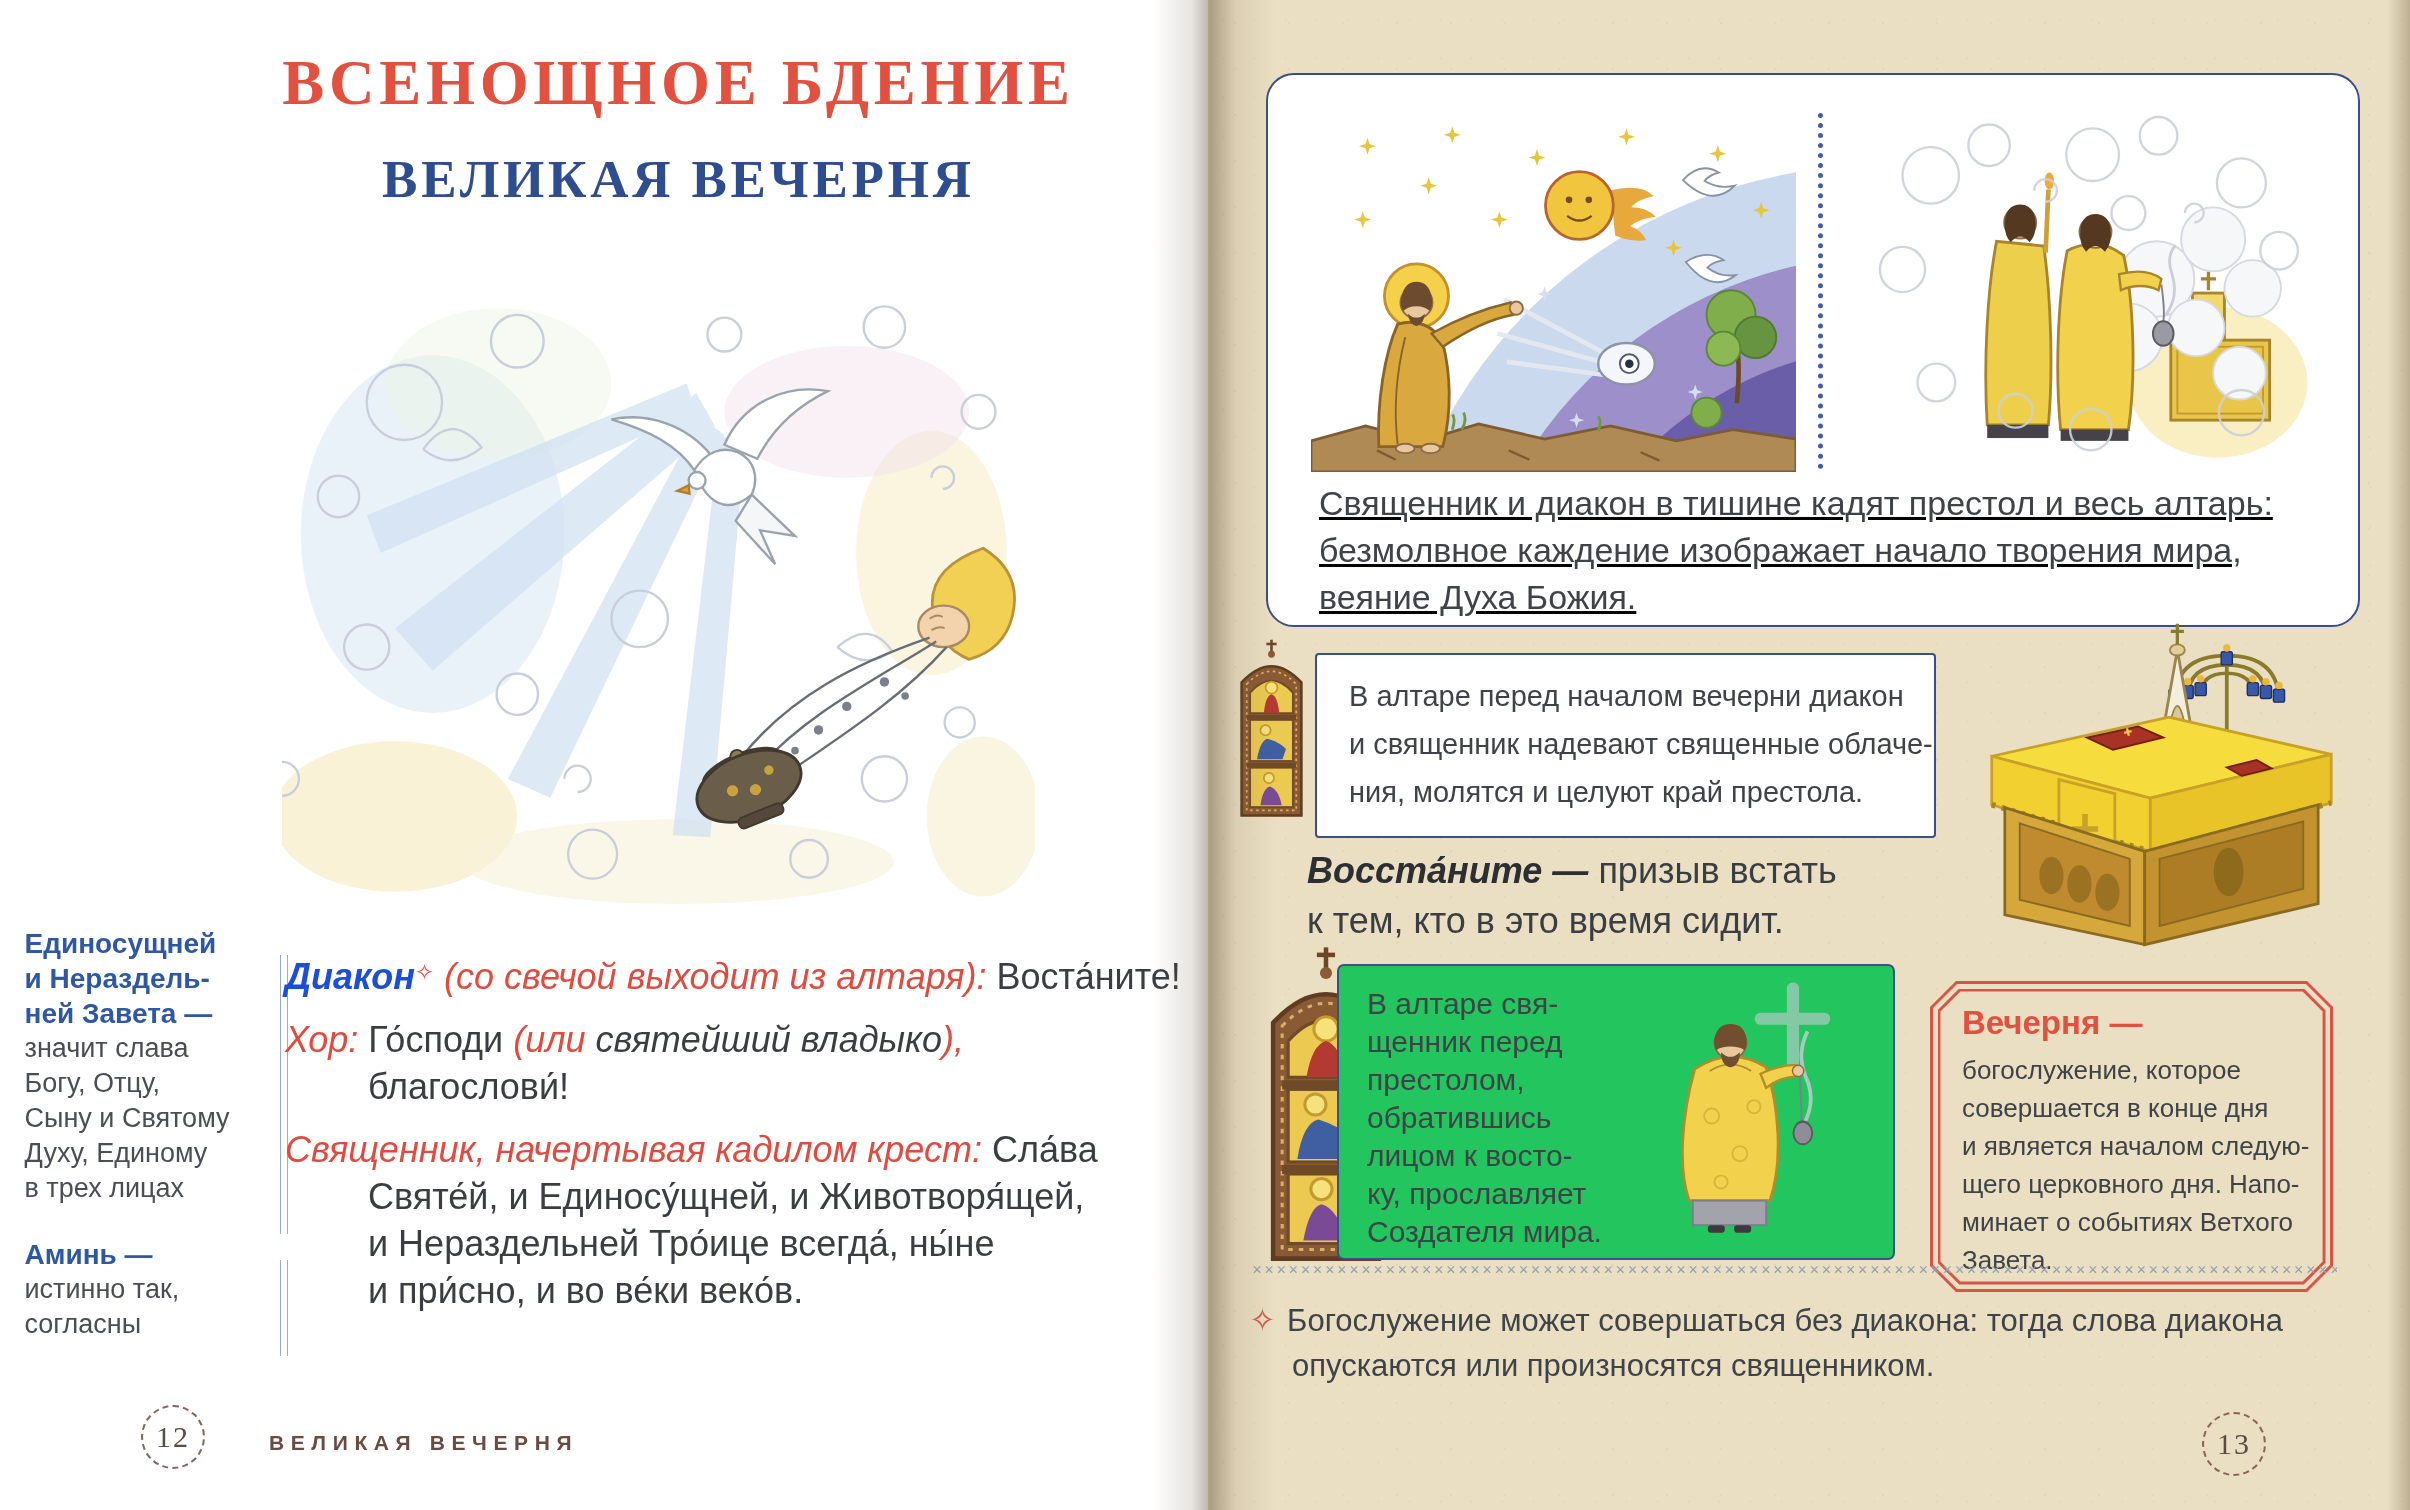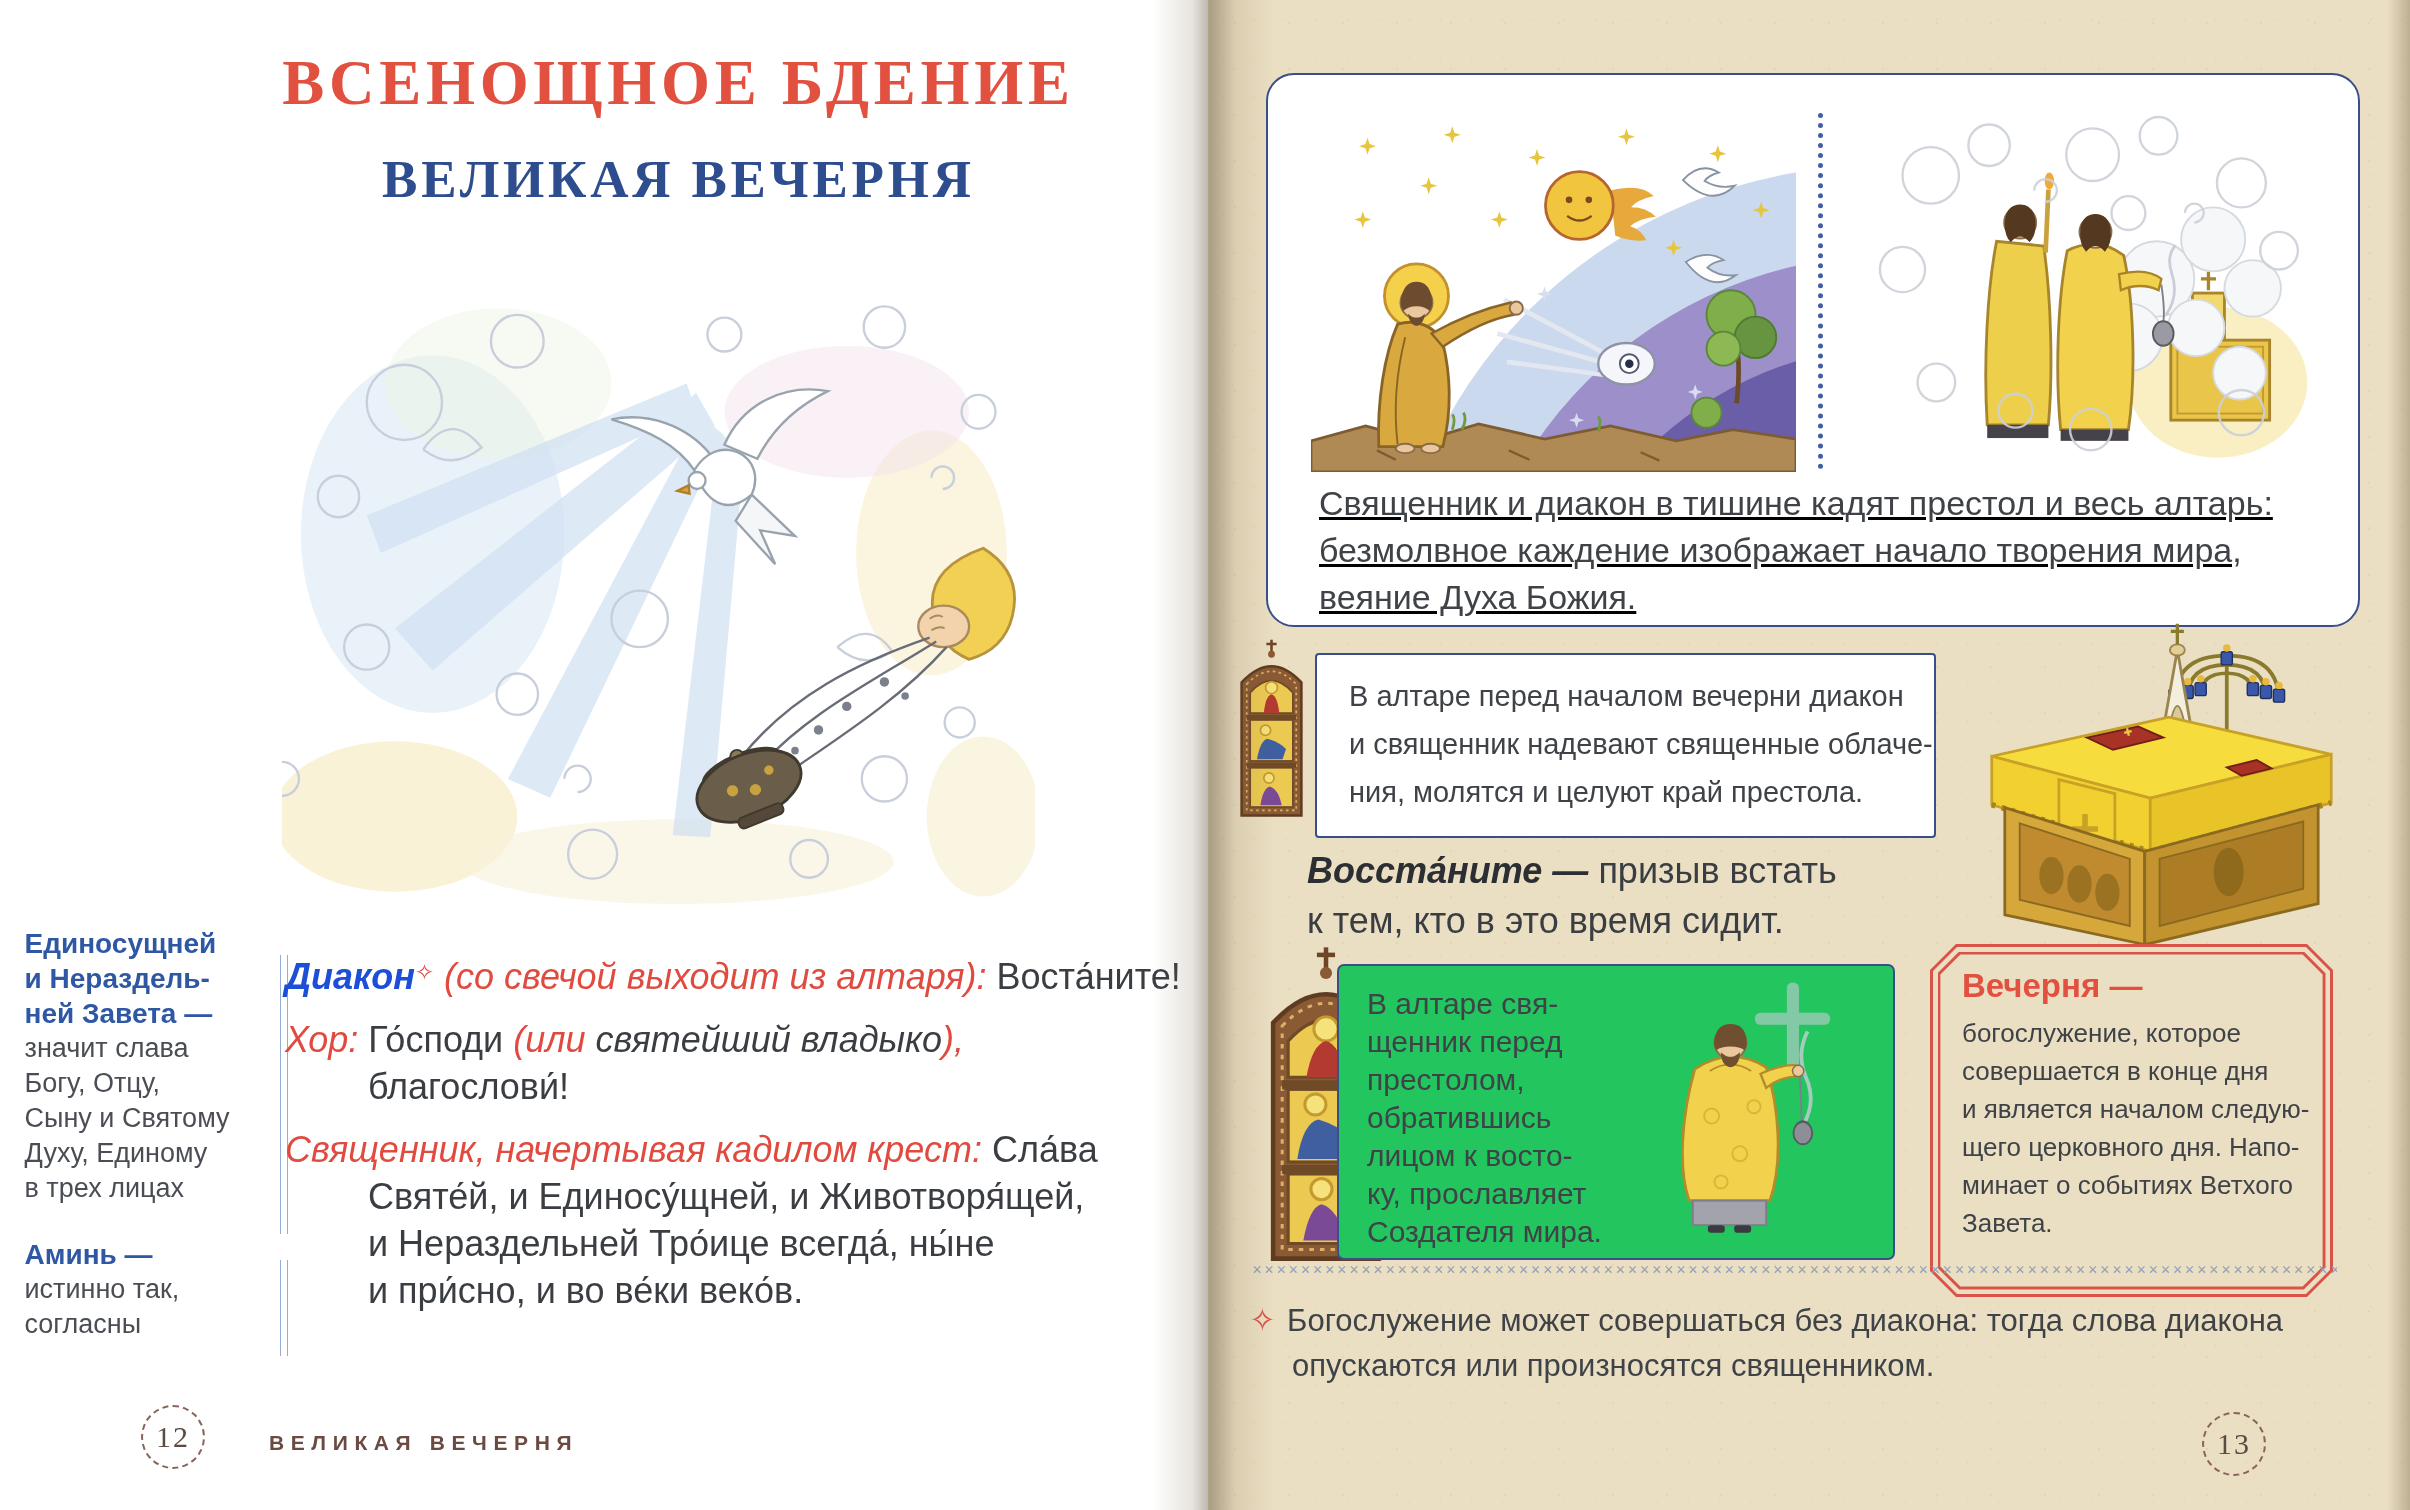--- a/index.html
+++ b/index.html
@@ -97,21 +97,21 @@
   .vos-term { font-weight:700; font-style:italic; color:#2b2e32; }
 
   .box2 {
     position:absolute; left:1337px; top:964px; width:554px; height:292px;
     background:#22c55e; border:2.8px solid #3a4f8a; border-radius:7px;
   }
   .box2-text { position:absolute; left:28px; top:19px; }
   .box2-text div { font-size:30px; line-height:38px; color:#3f4347; white-space:nowrap; }
   .priest-illo { position:absolute; left:288px; top:9.4px; width:252px; height:269px; }
 
-  .vech { position:absolute; left:1930px; top:944px; width:403px; height:353px; }
+  .vech { position:absolute; left:1930px; top:981px; width:403px; height:311px; }
   .oct { position:absolute; }
   .o1 { inset:0;  background:#d95348; clip-path:polygon(26px 0,calc(100% - 26px) 0,100% 26px,100% calc(100% - 26px),calc(100% - 26px) 100%,26px 100%,0 calc(100% - 26px),0 26px); }
   .o2 { inset:2.8px; background:#ebdfc3; clip-path:polygon(24.5px 0,calc(100% - 24.5px) 0,100% 24.5px,100% calc(100% - 24.5px),calc(100% - 24.5px) 100%,24.5px 100%,0 calc(100% - 24.5px),0 24.5px); }
   .o3 { inset:7.5px; background:#d95348; clip-path:polygon(21.7px 0,calc(100% - 21.7px) 0,100% 21.7px,100% calc(100% - 21.7px),calc(100% - 21.7px) 100%,21.7px 100%,0 calc(100% - 21.7px),0 21.7px); }
   .o4 { inset:10.4px; background:#ebdfc3; clip-path:polygon(20px 0,calc(100% - 20px) 0,100% 20px,100% calc(100% - 20px),calc(100% - 20px) 100%,20px 100%,0 calc(100% - 20px),0 20px); }
   .vech-content { position:absolute; left:32px; top:22.6px; }
   .vech-heading { font-size:33px; line-height:38px; font-weight:700; color:#e2503f; margin-bottom:9.4px; }
   .vech-body div { font-size:26px; line-height:38px; color:#3f4347; white-space:nowrap; }
 
   .chain-sep {

